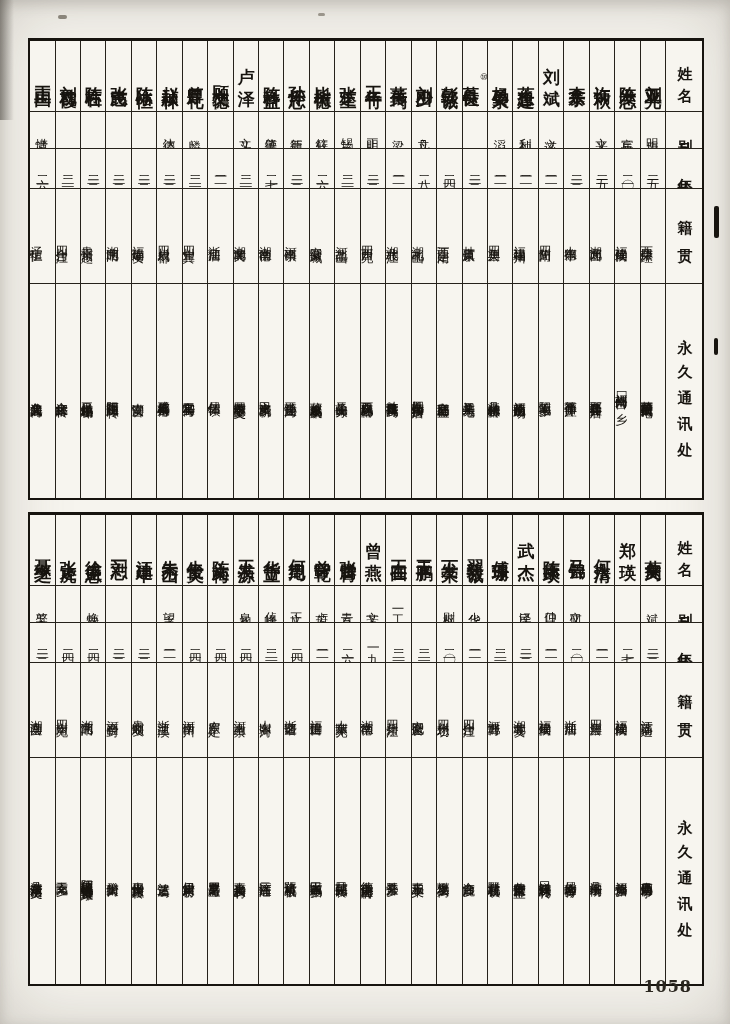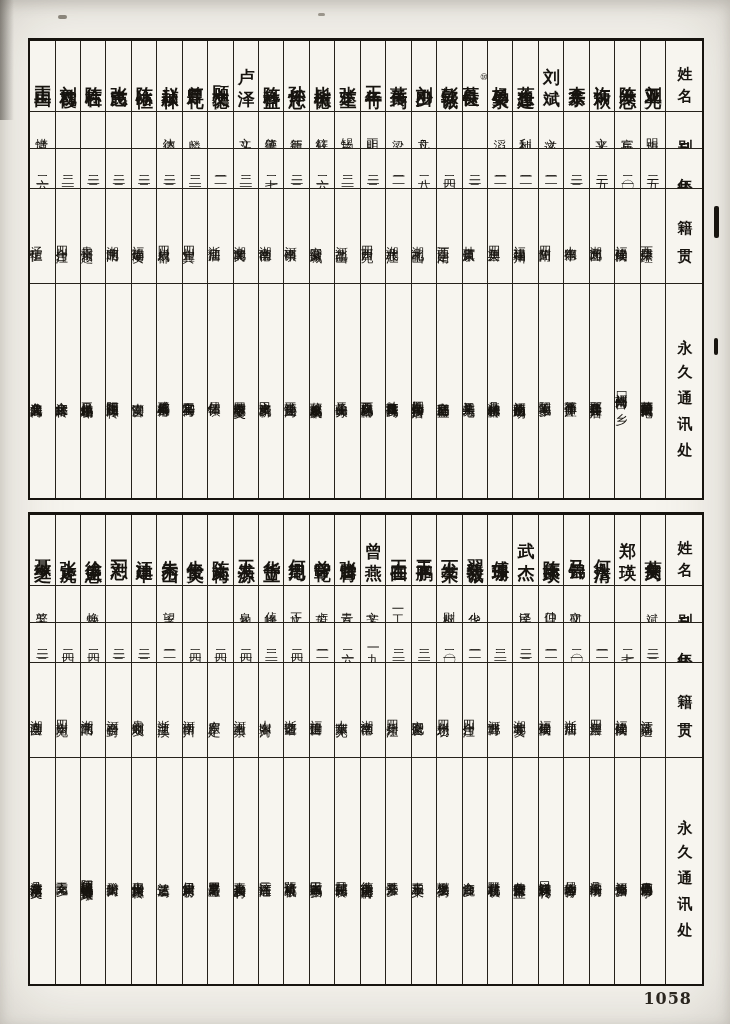--- a/index.html
+++ b/index.html
@@ -33,21 +33,21 @@
   .note{writing-mode:vertical-rl;text-orientation:upright;font-size:9px;line-height:1;margin-top:1px;}
   
   .head .v{font-size:15px;font-weight:700;}
   .h-name .v{letter-spacing:20px;}
   .h-alias .v{letter-spacing:3px;}
   .h-age .v{letter-spacing:3px;}
   .h-native .v{letter-spacing:28px;}
   .h-addr .v{letter-spacing:26px;}
   .head .c-native,.head .c-addr{justify-content:center;padding-top:0;}
   
-  .pagenum{position:absolute;right:38px;bottom:16px;font-size:16px;font-weight:700;letter-spacing:1px;color:#2a261f;}
+  .pagenum{position:absolute;right:38px;bottom:28px;font-size:16px;font-weight:700;letter-spacing:1px;color:#2a261f;}
   .artifact{position:absolute;background:#17140f;}
   .bar1{right:11px;top:206px;width:5px;height:32px;border-radius:2px;}
   .bar2{right:12px;top:338px;width:4px;height:17px;border-radius:2px;}
   .speck1{left:58px;top:15px;width:9px;height:4px;background:#8a857b;border-radius:2px;}
   .speck2{left:318px;top:13px;width:7px;height:3px;background:#9a958b;border-radius:2px;}
   .edge-smudge{left:0;top:0;width:14px;height:120px;background:linear-gradient(90deg,rgba(40,36,30,.45),rgba(40,36,30,0));}
 </style>
 </head>
 <body>
 

